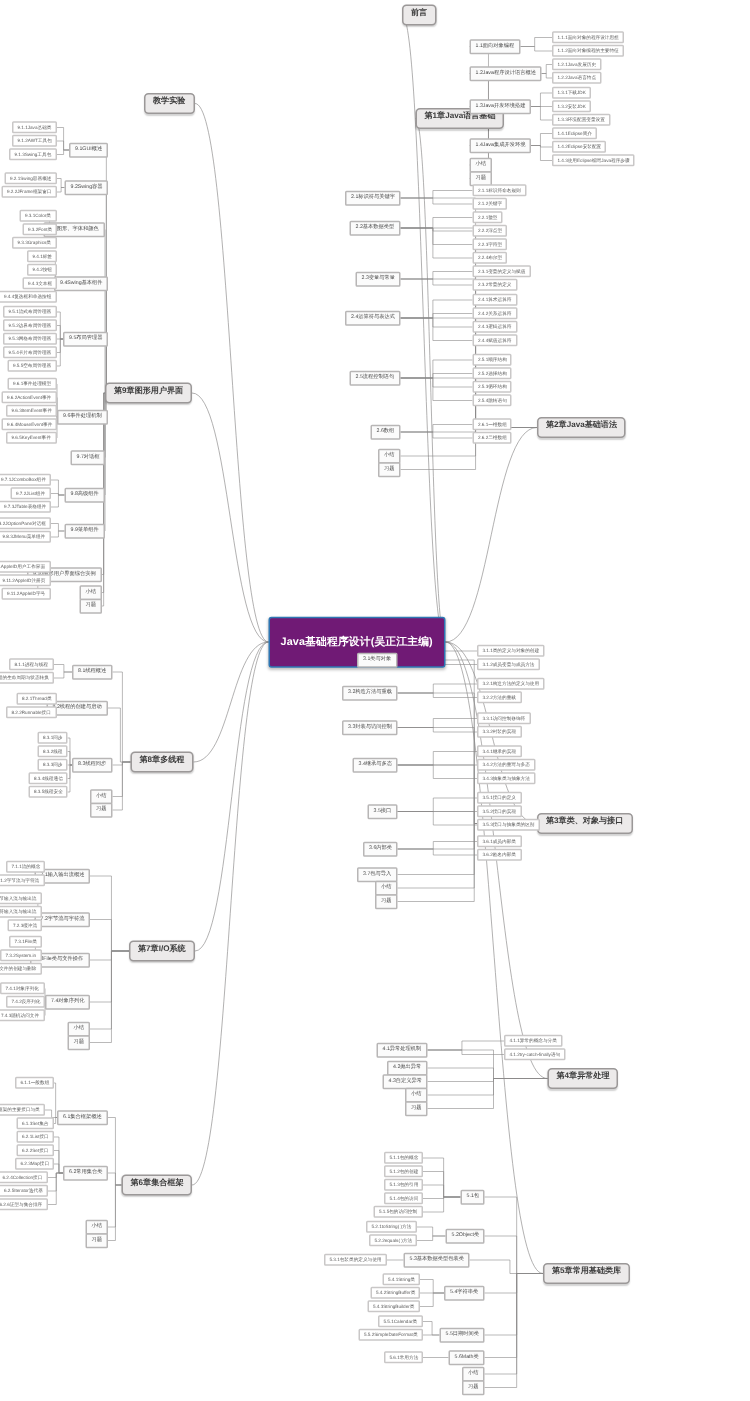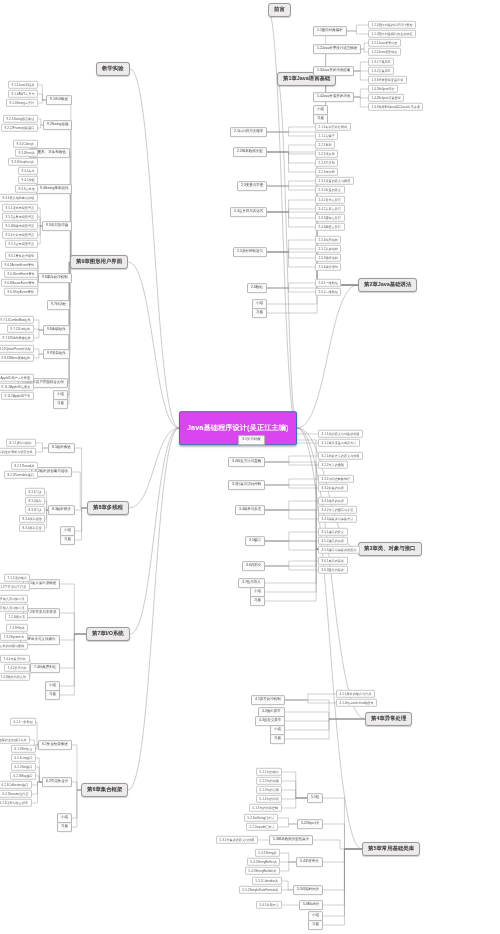--- a/index.html
+++ b/index.html
@@ -21,21 +21,21 @@
     pointer-events: none;
   }
   .node {
     position: absolute;
     white-space: nowrap;
     line-height: 1.05;
     transform: translateY(-50%);
   }
   
   .node.root {
-    background: #d946ef;
+    background: #701a75;
     border: 1px solid #2e77b4;
     color: #ffffff;
     font-size: 7.2px;
     padding: 12px 7px;
     border-radius: 2px;
     box-shadow: 0 1px 2px rgba(0,0,0,.25);
     font-weight: bold;
     letter-spacing: .1px;
   }
   

